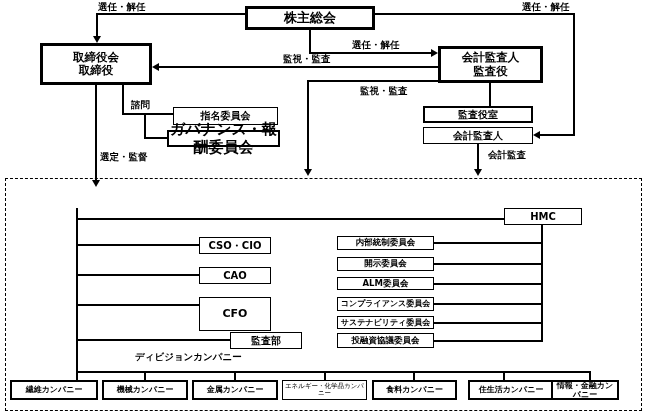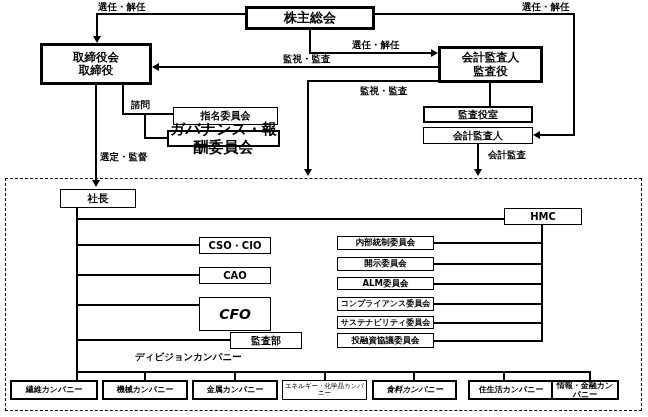--- a/index.html
+++ b/index.html
@@ -102,35 +102,32 @@
 
   <div class="lbl" style="left:98px;top:1px;">選任・解任</div>
   <div class="lbl" style="left:352px;top:39px;">選任・解任</div>
   <div class="lbl" style="left:522px;top:1px;">選任・解任</div>
   <div class="lbl" style="left:283px;top:53px;">監視・監査</div>
   <div class="lbl" style="left:360px;top:85px;">監視・監査</div>
   <div class="lbl" style="left:131px;top:99px;">諮問</div>
   <div class="lbl" style="left:100px;top:151px;">選定・監督</div>
   <div class="lbl" style="left:488px;top:149px;">会計監査</div>
 
-  <div class="box" style="left:60px;top:189px;width:76px;height:19px;font-size:10.5px;">
-    <span>社長</span>
-  </div>
 
   <div class="box" style="left:504px;top:208px;width:78px;height:17px;font-size:10px;">
     <span>HMC</span>
   </div>
 
   <div class="box" style="left:199px;top:237px;width:72px;height:17px;font-size:10px;">
     <span>CSO・CIO</span>
   </div>
   <div class="box" style="left:199px;top:267px;width:72px;height:17px;font-size:10px;">
     <span>CAO</span>
   </div>
-  <div class="box" style="left:199px;top:297px;width:72px;height:34px;font-size:14px;font-style:italic;">
+  <div class="box" style="left:199px;top:297px;width:72px;height:34px;font-size:11px;">
     <span>CFO</span>
   </div>
   <div class="box" style="left:230px;top:332px;width:72px;height:17px;font-size:10px;">
     <span>監査部</span>
   </div>
 
   <div class="box" style="left:337px;top:236px;width:97px;height:14px;font-size:8.5px;">
     <span>内部統制委員会</span>
   </div>
   <div class="box" style="left:337px;top:257px;width:97px;height:14px;font-size:8.5px;">
@@ -179,21 +176,21 @@
   </div>
   <div class="box mid" style="left:102px;top:380px;width:86px;height:20px;font-size:8px;">
     <span>機械カンパニー</span>
   </div>
   <div class="box mid" style="left:192px;top:380px;width:86px;height:20px;font-size:8px;">
     <span>金属カンパニー</span>
   </div>
   <div class="box" style="left:282px;top:380px;width:85px;height:20px;font-size:6.5px;font-weight:normal;">
     <span>エネルギー・化学品カンパニー</span>
   </div>
-  <div class="box mid" style="left:372px;top:380px;width:85px;height:20px;font-size:8px;font-style:italic;">
+  <div class="box mid" style="left:372px;top:380px;width:85px;height:20px;font-size:8px;">
     <span>食料カンパニー</span>
   </div>
   <div class="box mid" style="left:461px;top:380px;width:86px;height:20px;font-size:8px;margin-left:7px;">
     <span>住生活カンパニー</span>
   </div>
   <div class="box mid" style="left:551px;top:380px;width:68px;height:20px;font-size:8px;">
     <span>情報・金融カンパニー</span>
   </div>
 
 </div>

